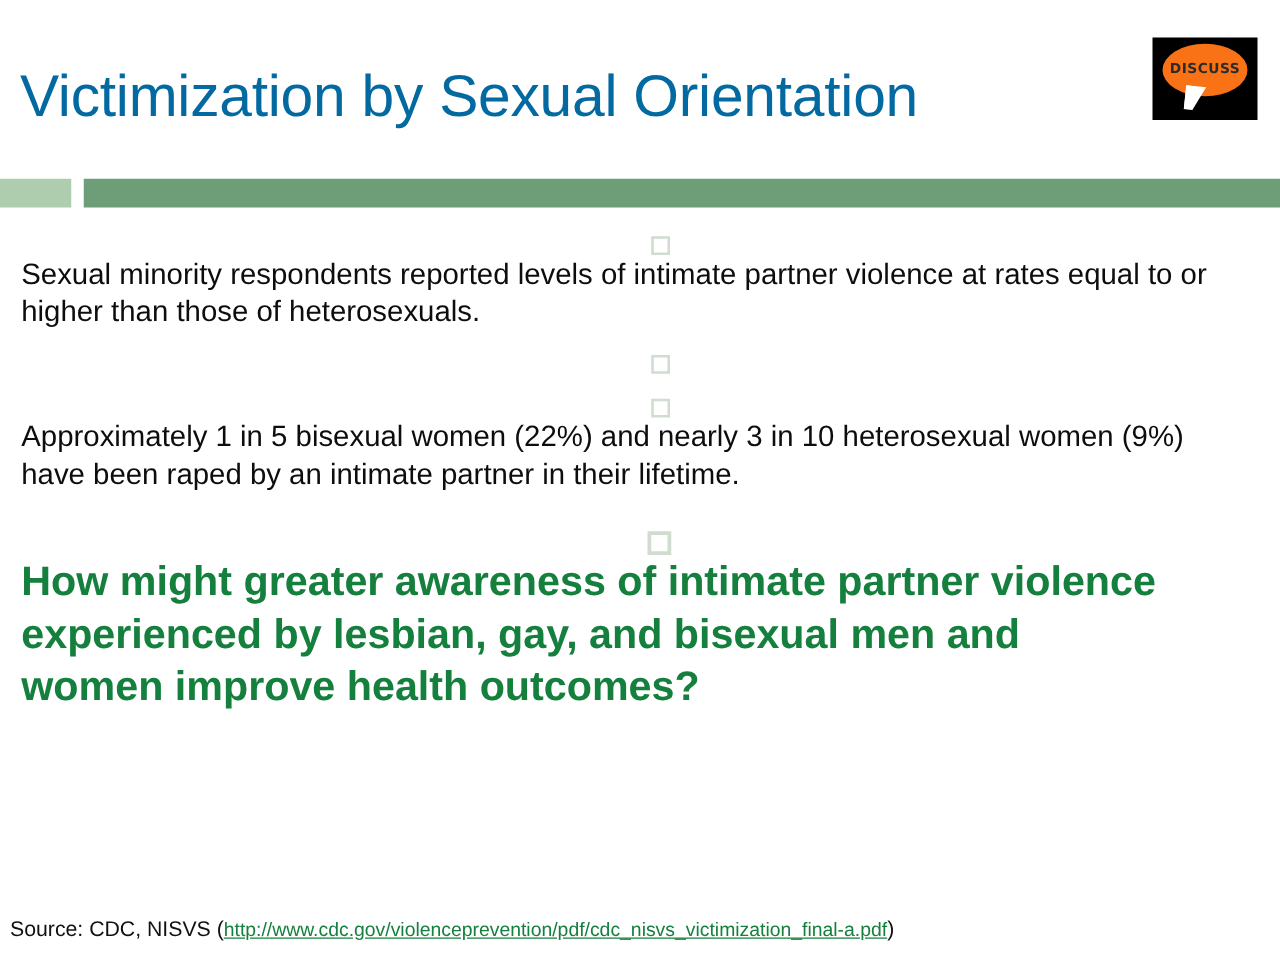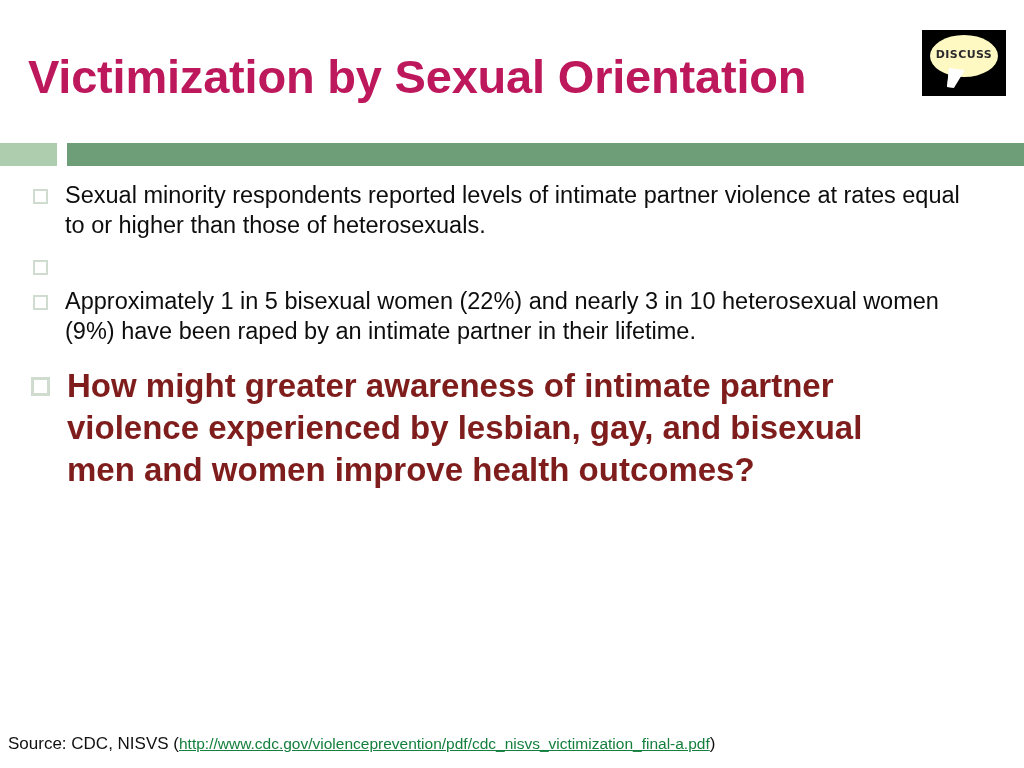--- a/index.html
+++ b/index.html
@@ -18,47 +18,47 @@
   
   #slide-title-area {
     position: absolute;
     left: 0;
     top: 0;
     width: 1024px;
     height: 140px;
   }
   #slide-title {
     position: absolute;
-    left: 28px;
+    left: 16px;
     top: 48px;
     font-size: 47px;
     line-height: 58px;
-    font-weight: 700;
-    color: #be185d;
+    font-weight: 400;
+    color: #0369a1;
     letter-spacing: -0.2px;
     white-space: nowrap;
   }
 
   
   #discuss-icon {
     position: absolute;
     left: 922px;
     top: 30px;
     width: 84px;
     height: 66px;
     background: #000000;
     overflow: hidden;
   }
   #discuss-bubble {
     position: absolute;
     left: 8px;
     top: 5px;
     width: 68px;
     height: 42px;
-    background: #fef9c3;
+    background: #f97316;
     border-radius: 50% / 50%;
   }
   #discuss-tail {
     position: absolute;
     left: 26px;
     top: 39px;
     width: 0;
     height: 0;
     border-left: 7px solid #ffffff;
     border-right: 9px solid transparent;
@@ -98,22 +98,23 @@
 
   
   #body-content {
     position: absolute;
     left: 0;
     top: 180px;
     width: 1024px;
   }
   .bullet-row {
     display: flex;
-    align-items: flex-start;
+    align-items: center;
     margin-bottom: 11px;
+    flex-direction: column;
   }
   .bullet-marker {
     flex: 0 0 auto;
     width: 15px;
     height: 15px;
     border: 2px solid #cfdccf;
     background: #ffffff;
     box-sizing: border-box;
     margin-left: 33px;
     margin-top: 9px;
@@ -138,21 +139,21 @@
     margin-left: 31px;
     margin-top: 12px;
     border: 3px solid #cfdccf;
   }
   .bullet-row.highlight .bullet-text {
     margin-left: 17px;
     margin-right: 95px;
     font-size: 33px;
     line-height: 42px;
     font-weight: bold;
-    color: #7f1d1d;
+    color: #15803d;
   }
 
   
   #source-line {
     position: absolute;
     left: 8px;
     top: 733px;
     font-size: 17px;
     line-height: 22px;
     color: #111111;

